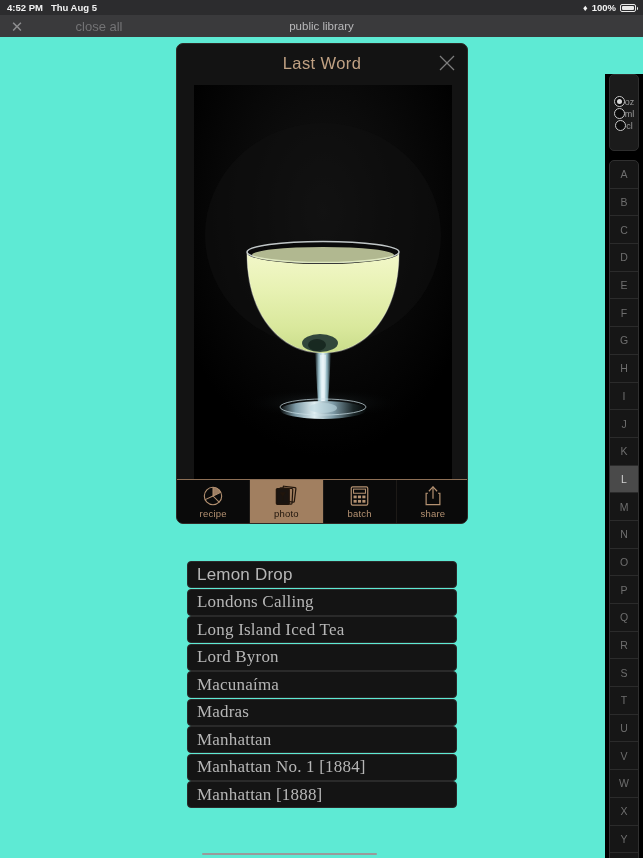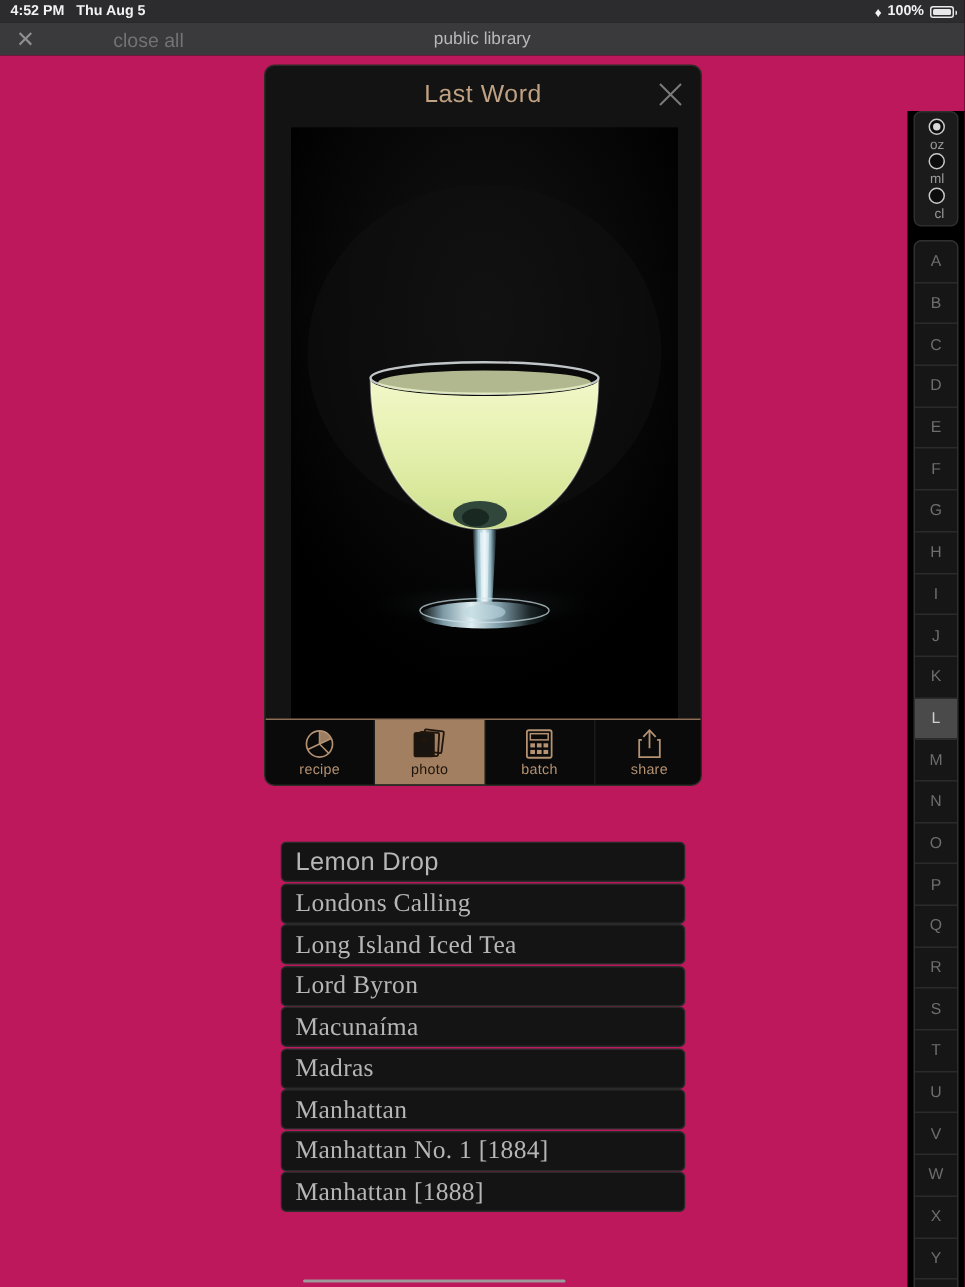--- a/index.html
+++ b/index.html
@@ -55,21 +55,21 @@
   }
   #browser-title {
     position: absolute; left: 0; right: 0; text-align: center;
     color: #b8b8ba; font-size: 11.5px; pointer-events: none;
   }
 
   
   #app {
     position: absolute; top: 37px; left: 0;
     width: 643px; height: 821px;
-    background: #be185d;
+    background: #5eead4;
   }
 
   
   #recipe-card {
     position: absolute; left: 176px; top: 6px;
     width: 292px; height: 481px;
     background: #131313;
     border: 1px solid #2e2a26;
     border-radius: 7px;
     overflow: hidden;
@@ -153,21 +153,21 @@
     position: absolute; left: 4px; top: 0;
     width: 30px; height: 77px;
     background: #1b1b1b;
     border: 1px solid #2e2e2e;
     border-radius: 5px;
     display: flex; flex-direction: column;
     align-items: center; justify-content: center;
     gap: 0px; padding-top: 2px;
   }
   .unit-opt {
-    display: flex; flex-direction: column; align-items: flex-end;
+    display: flex; flex-direction: row; align-items: flex-start;
     gap: 0px;
   }
   .radio {
     width: 11px; height: 11px; border-radius: 50%;
     border: 1.5px solid #c8c8c8; background: #0c0c0c;
     display: flex; align-items: center; justify-content: center;
     margin-bottom: 0px;
   }
   .radio.on::after {
     content: ""; width: 5px; height: 5px; border-radius: 50%;

